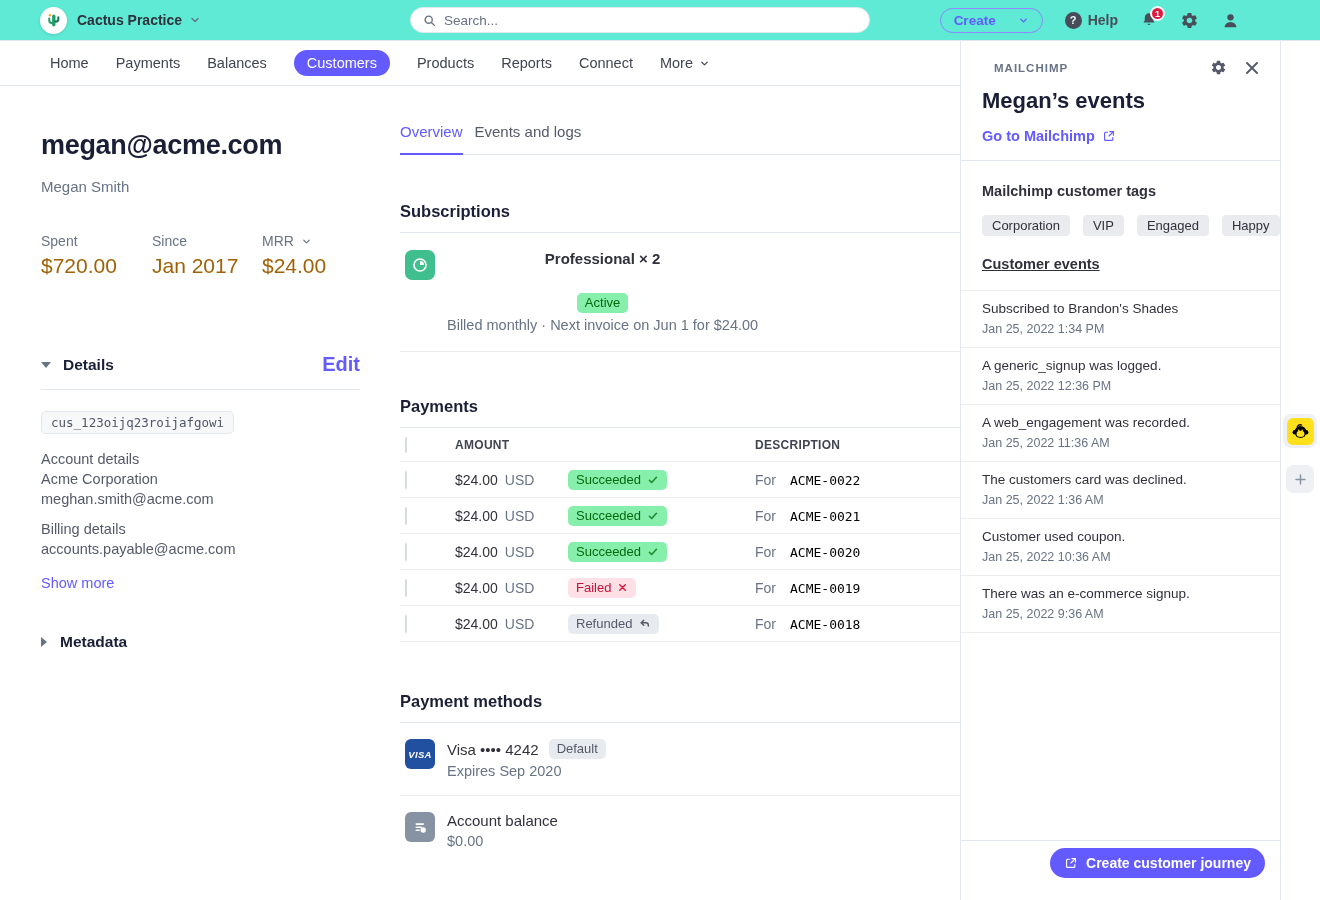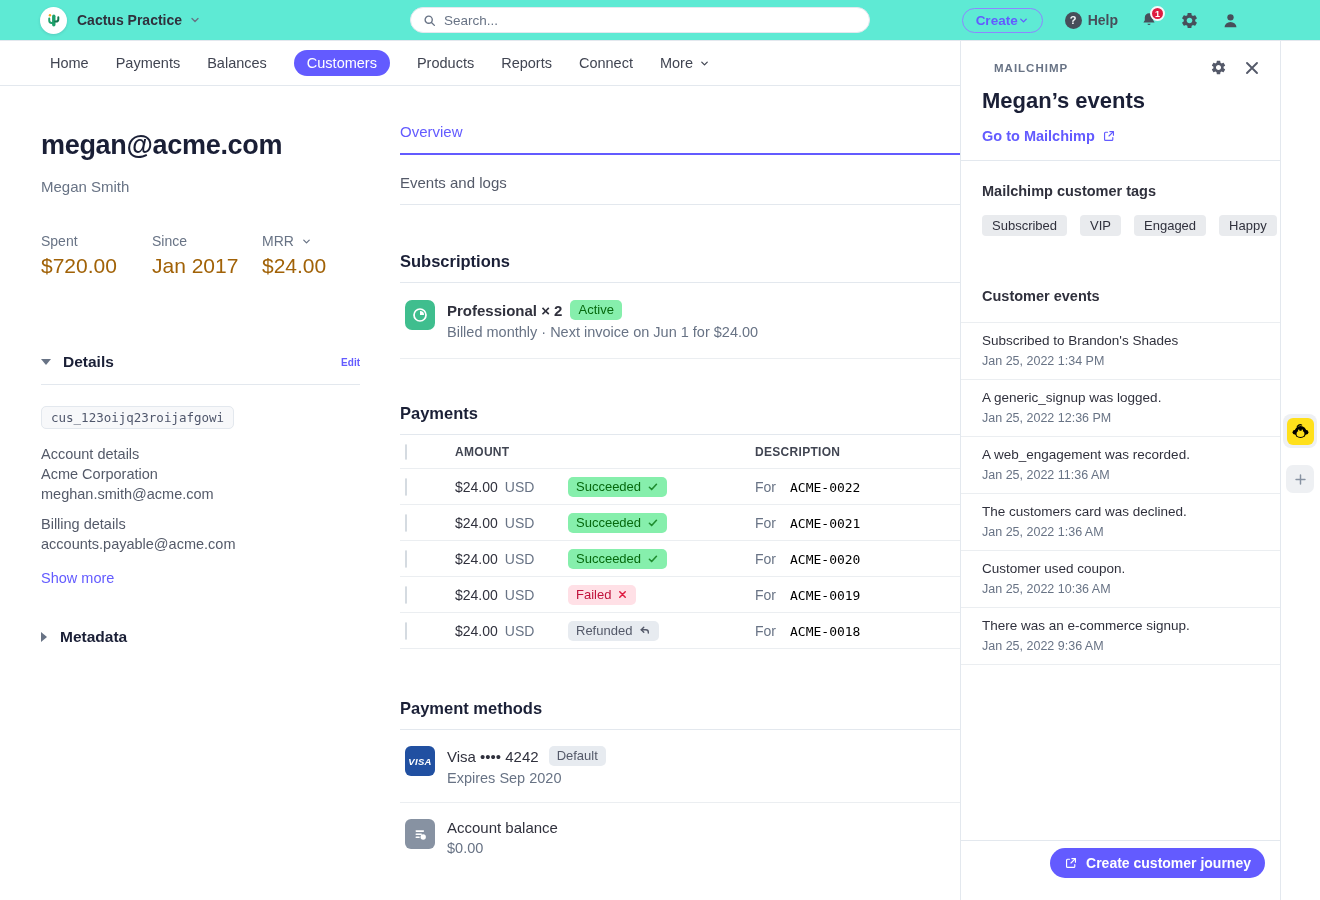--- a/index.html
+++ b/index.html
@@ -28,21 +28,21 @@
   .chev { margin-left:7px; }
   .search {
     width:460px; height:26px; background:#fff; border:1px solid #e3e8ee;
     border-radius:14px; display:flex; align-items:center; gap:8px;
     padding:0 12px; color:#687385; font-size:13.5px;
   }
   .topbar-right { flex:1; display:flex; align-items:center; justify-content:flex-end; gap:22px; padding-right:80px; }
   .create-btn {
     height:25px; padding:0 13px; border:1px solid #8d86ff; border-radius:13px;
     background:transparent; color:#635bff; font-weight:700; font-size:13.5px;
-    display:flex; align-items:center; gap:0; cursor:pointer;
+    display:flex; align-items:center; gap:22px; cursor:pointer;
     font-family:"Liberation Sans", sans-serif;
   }
   .help { display:flex; align-items:center; gap:6px; color:#474e5a; font-weight:600; font-size:14px; }
   .help-circle {
     width:17px; height:17px; border-radius:50%; background:#474e5a; color:#f6f8fa;
     font-size:11px; font-weight:700; display:flex; align-items:center; justify-content:center;
   }
   .bell-wrap { position:relative; }
   .bell-badge {
     position:absolute; top:-5px; right:-7px; min-width:15px; height:15px; border-radius:8px;
@@ -73,48 +73,48 @@
   .cust-name { margin-top:8px; font-size:15px; color:#687385; }
   .stats { display:flex; margin-top:38px; }
   .stat-spent { width:111px; } .stat-since { width:110px; }
   .stat-label { font-size:14px; color:#687385; display:flex; align-items:center; gap:7px; }
   .stat-value { margin-top:5px; font-size:21px; color:#a16207; }
 
   .details-header { margin-top:75px; display:flex; align-items:center;text-align:right; }
   .tri-down { width:0; height:0; border-left:5px solid transparent; border-right:5px solid transparent; border-top:6px solid #687385; }
   .tri-right { width:0; height:0; border-top:5px solid transparent; border-bottom:5px solid transparent; border-left:6px solid #687385; }
   .details-title { margin-left:12px; font-size:15.5px; font-weight:700; color:#1a1f36; }
-  .edit-link { margin-left:auto; color:#635bff; font-size:10px; font-weight:600; cursor:pointer;padding-left:32px; }
+  .edit-link { margin-left:auto; color:#635bff; font-size:20px; font-weight:600; cursor:pointer;padding-left:32px; }
   .details-divider { margin-top:13px; border-bottom:1px solid #e3e8ee; }
   .cus-chip {
     display:inline-block; margin-top:21px;
     font-family:"DejaVu Sans Mono","Liberation Mono",monospace;
     font-size:12.5px; color:#4f566b; background:#f7f8fa;
     border:1px solid #e3e8ee; border-radius:5px; padding:3px 9px;
   }
   .detail-block { margin-top:15px; font-size:14.5px; color:#545a69; line-height:20px; }
   .detail-block + .detail-block { margin-top:10px; }
   .show-more { margin-top:16px; color:#635bff; font-size:14.5px; font-weight:500; cursor:pointer; }
   .metadata-header { margin-top:42px; display:flex; align-items:center; }
   .metadata-title { margin-left:13px; font-size:15.5px; font-weight:700; color:#1a1f36; }
 
   
   .midcol { width:560px; padding-top:37px; }
-  .tabs { display:flex; gap:20px; border-bottom:1px solid #e3e8ee;flex-direction:column; }
+  .tabs { display:flex; gap:12px; border-bottom:1px solid #e3e8ee; }
   .tab { font-size:15px; padding-bottom:13px; color:#545a69; cursor:pointer; }
   .tab.active { color:#635bff; font-weight:500; border-bottom:2px solid #635bff; margin-bottom:-1px; }
 
   .sec-h { font-size:16.5px; font-weight:700; color:#1a1f36; line-height:20px; }
   .sec-divider { margin-top:11px; border-bottom:1px solid #e3e8ee; }
 
   .sub-sec .sec-h { margin-top:46px; }
   .sub-item { display:flex; padding:17px 0 18px 5px; border-bottom:1px solid #ebeef1; }
   .sub-icon { width:30px; height:30px; border-radius:7px; background:#3fbe8e; display:flex; align-items:center; justify-content:center; flex:0 0 auto; }
   .sub-text { margin-left:12px; }
-  .sub-title-row { display:flex; align-items:center; gap:8px; }
+  .sub-title-row { display:flex; align-items:center; gap:26px;flex-direction:column; }
   .sub-name { font-size:15px; font-weight:600; color:#30313d; }
   .sub-meta { margin-top:4px; font-size:14.5px; color:#687385; }
 
   .badge { font-size:13px; padding:2px 8px; border-radius:5px; font-weight:500; display:inline-flex; align-items:center; gap:6px; line-height:16px; }
   .badge.green { background:#86efac; color:#06690e; }
   .badge.red   { background:#ffe0e6; color:#c0123c; }
   .badge.gray  { background:#e7ebf0; color:#545969; }
 
   .pay-sec .sec-h { margin-top:44px; }
   .pgrid { display:grid; grid-template-columns:55px 113px 187px 1fr; align-items:center; }
@@ -150,21 +150,21 @@
   .panel-head-row { display:flex; align-items:center; }
   .app-label { font-size:11.5px; font-weight:700; letter-spacing:1px; color:#687385;padding-left:12px; }
   .panel-head-icons { margin-left:auto; display:flex; align-items:center; gap:17px; }
   .panel-title { margin-top:12px; font-size:22px; font-weight:700; color:#1a1f36; }
   .panel-link { margin-top:14px; display:flex; align-items:center; gap:7px; color:#635bff; font-size:14.5px; font-weight:700; cursor:pointer; }
   .panel-divider { border-bottom:1px solid #e3e8ee; }
   .tags-section { padding:22px 21px 0; }
   .tags-title, .events-title { font-size:14.5px; font-weight:700; color:#30313d; }
   .tags { display:flex; gap:13px; margin-top:16px; }
   .tag { background:#e9ebee; border-radius:4px; padding:3px 10px; font-size:13px; color:#30313d; }
-  .events-title { margin-top:52px; margin-bottom:18px; }
+  .events-title { margin-top:20px; margin-bottom:18px;text-decoration:underline; }
   .event { border-top:1px solid #ebeef1; padding:9px 21px 11px; }
   .event:last-child { border-bottom:1px solid #ebeef1; }
   .event-text { font-size:13.5px; color:#30313d; line-height:17px; }
   .event-time { margin-top:5px; font-size:12.5px; color:#687385; }
   .panel-footer {
     margin-top:auto; border-top:1px solid #e3e8ee;
     padding:7px 15px 22px; display:flex; justify-content:flex-end;
   }
   .cta {
     height:30px; border:none; border-radius:16px; background:#635bff; color:#fff;
@@ -499,21 +499,21 @@
           <path d="M13.5 4.4 H19.6 V10.5" stroke="#635bff" stroke-width="2" fill="none" stroke-linecap="round" stroke-linejoin="round"></path>
           <path d="M19 5 L12 12" stroke="#635bff" stroke-width="2" stroke-linecap="round"></path>
         </svg>
       </div>
     </div>
     <div class="panel-divider"></div>
 
     <div class="tags-section">
       <div class="tags-title">Mailchimp customer tags</div>
       <div class="tags">
-        <span class="tag">Subscribed</span>
+        <span class="tag">Corporation</span>
         <span class="tag">VIP</span>
         <span class="tag">Engaged</span>
         <span class="tag">Happy</span>
       </div>
       <div class="events-title">Customer events</div>
     </div>
 
     <div class="events">
       <div class="event">
         <div class="event-text">Subscribed to Brandon's Shades</div>

